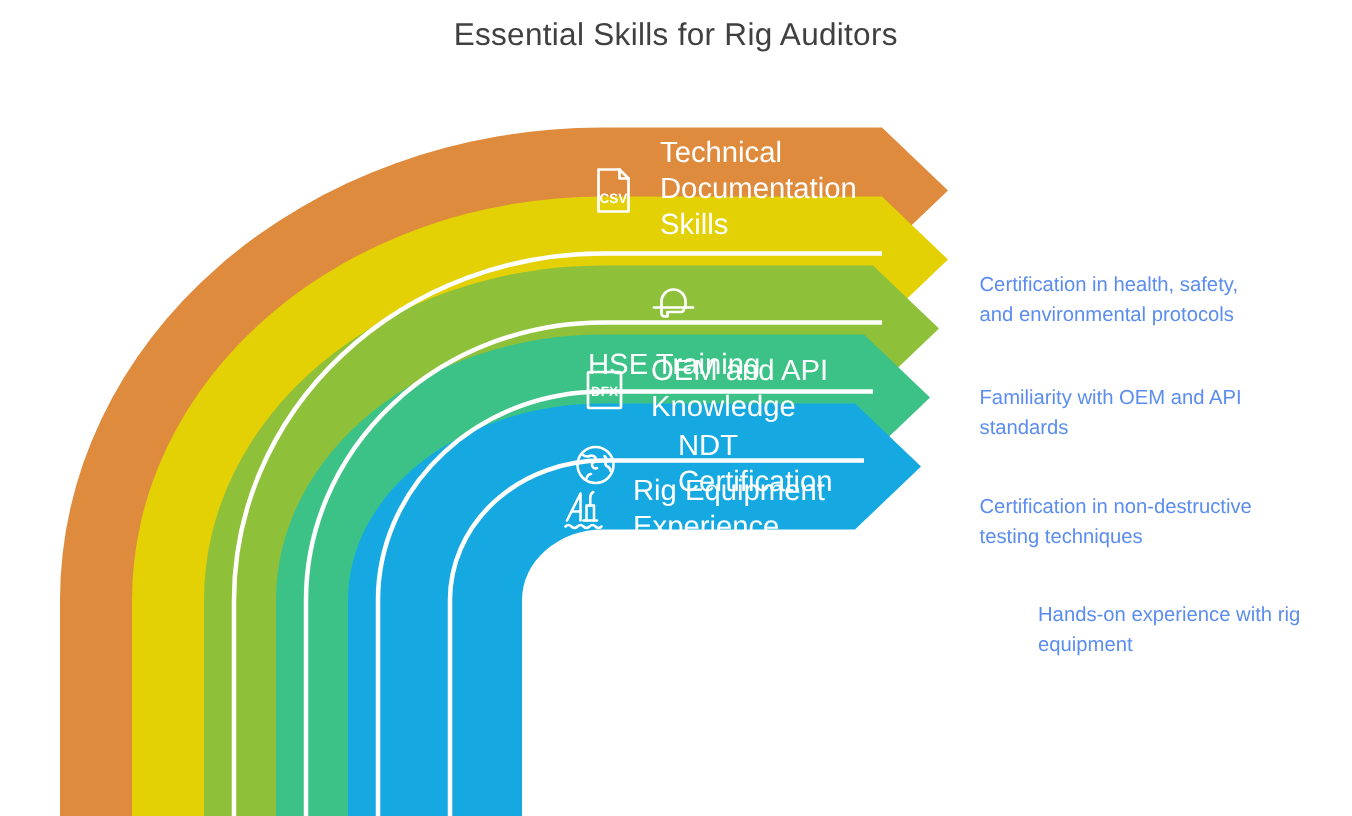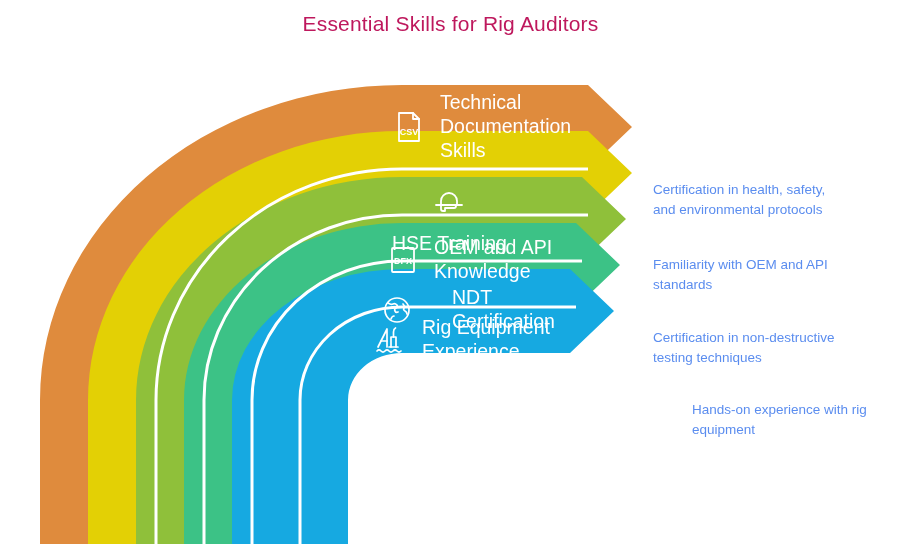--- a/index.html
+++ b/index.html
@@ -19,21 +19,21 @@
     width: 901px;
     height: 544px;
   }
   #title {
     position: absolute;
     top: 12px;
     left: 0;
     width: 901px;
     text-align: center;
     font-size: 21px;
-    color: #be185d;
+    color: #404040;
     letter-spacing: 0.2px;
     font-weight: 400;
   }
   #arcs {
     position: absolute;
     top: 0;
     left: 0;
   }
   .band-label {
     position: absolute;

